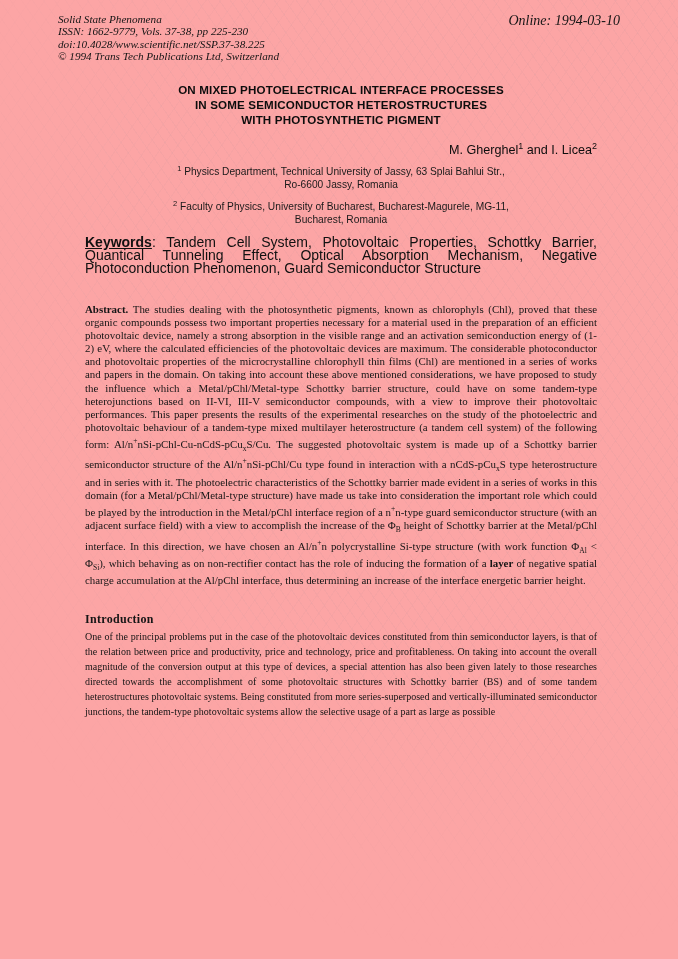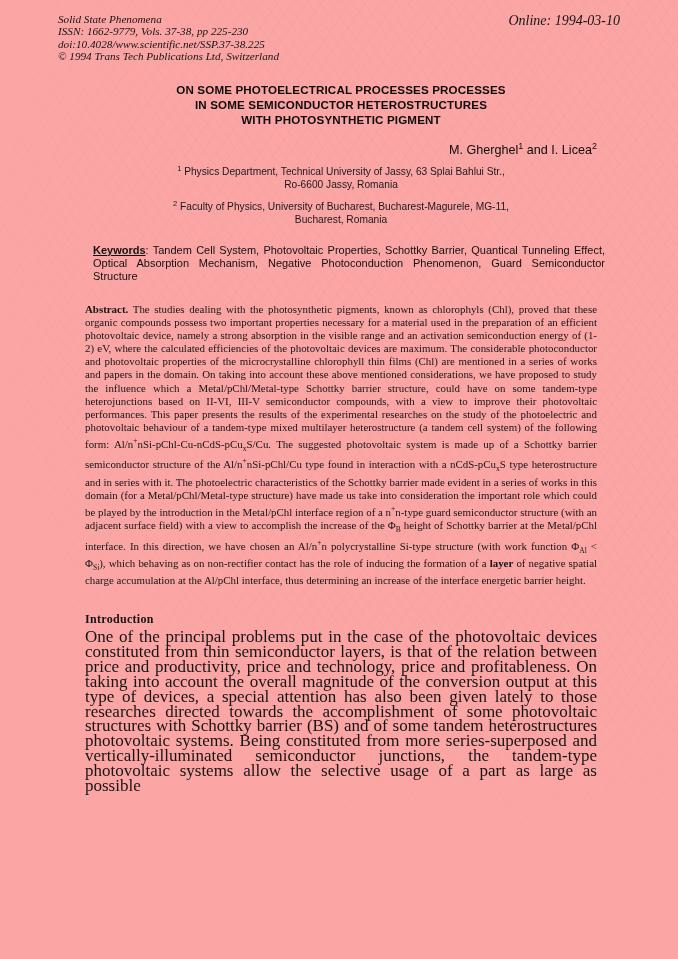--- a/index.html
+++ b/index.html
@@ -30,59 +30,59 @@
   }
   .authors {
     position:absolute; top:141px; left:85px; width:512px;
     text-align:right; font-size:12.6px; color:#0d0d0d;
   }
   .authors sup { font-size:9px; }
   .affils { position:absolute; top:163px; left:85px; width:512px; text-align:center; }
   .affil  { font-size:10.2px; line-height:12.6px; margin-bottom:6px; color:#1a1a1a; }
   .affil sup { font-size:7.5px; }
   .keywords {
-    position:absolute; top:236px; left:85px; width:512px; margin:8px;
-    font-size:11px; line-height:13.2px; text-align:justify; color:#111;
+    position:absolute; top:236px; left:85px; width:512px; margin:0;
+    font-size:14px; line-height:13.2px; text-align:justify; color:#111;
   }
   .keywords .kw-label { font-weight:bold; text-decoration:underline; }
   
   .abstract {
     position:absolute; top:303px; left:85px; width:512px; margin:0;
     font-size:10.9px; line-height:13.1px; text-align:justify;
   }
   .abstract .ab-label { font-weight:bold; }
   .abstract sup, .intro-text sup { font-size:7.5px; }
   .abstract sub { font-size:7.5px; }
   .section-heading {
     position:absolute; top:612px; left:85px; width:512px; margin:0;
     font-size:12px; font-weight:bold; letter-spacing:0.3px;
   }
   .intro-text {
     position:absolute; top:630px; left:85px; width:512px; margin:0;
-    font-size:17px; line-height:14.9px; text-align:justify;
+    font-size:10px; line-height:14.9px; text-align:justify;
   }
 </style>
 </head>
 <body>
 
 <div class="sheet">
   <div class="watermark"></div>
 
   <header class="hdr">
     <div class="hdr-left">
       <div>Solid State Phenomena</div>
       <div>ISSN: 1662-9779, Vols. 37-38, pp 225-230</div>
       <div>doi:10.4028/www.scientific.net/SSP.37-38.225</div>
       <div>© 1994 Trans Tech Publications Ltd, Switzerland</div>
     </div>
     <div class="hdr-right">Online: 1994-03-10</div>
   </header>
 
   <h1 class="title sans">
-    <span>ON SOME PHOTOELECTRICAL PROCESSES PROCESSES</span><br>
+    <span>ON MIXED PHOTOELECTRICAL INTERFACE PROCESSES</span><br>
     <span>IN SOME SEMICONDUCTOR HETEROSTRUCTURES</span><br>
     <span>WITH PHOTOSYNTHETIC PIGMENT</span>
   </h1>
 
   <div class="authors sans">M. Gherghel<sup>1</sup> and I. Licea<sup>2</sup></div>
 
   <div class="affils sans">
     <div class="affil"><sup>1</sup> Physics Department, Technical University of Jassy, 63 Splai Bahlui Str.,<br>Ro-6600 Jassy, Romania</div>
     <div class="affil"><sup>2</sup> Faculty of Physics, University of Bucharest, Bucharest-Magurele, MG-11,<br>Bucharest, Romania</div>
   </div>

